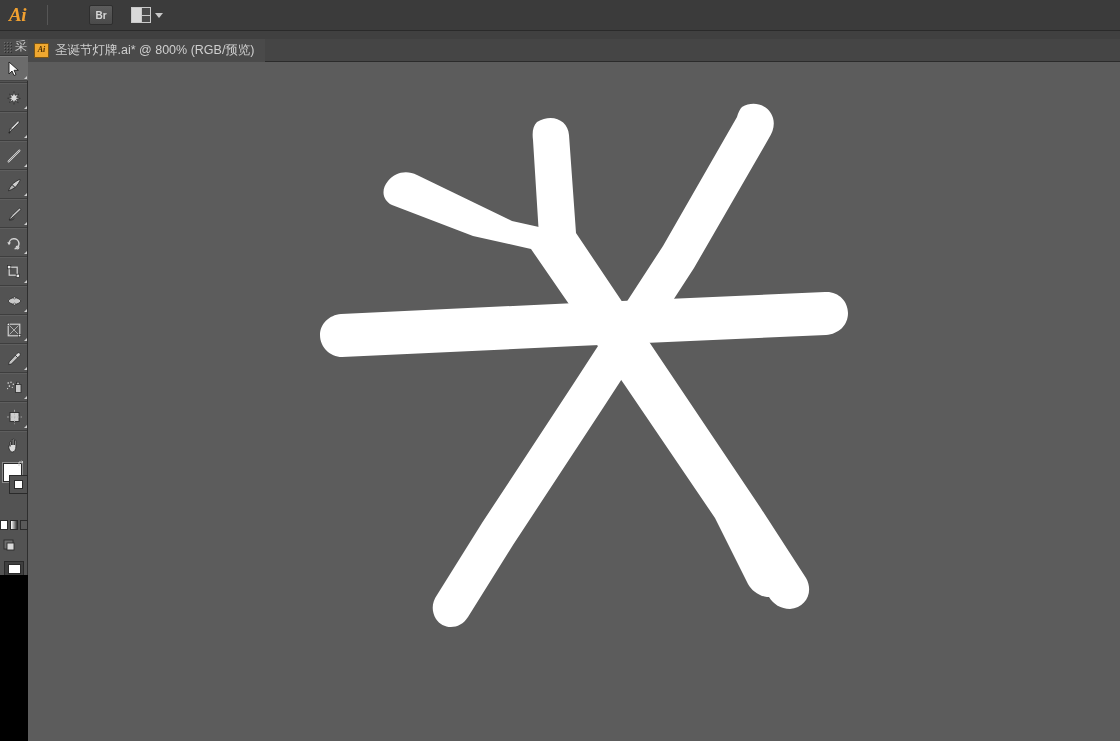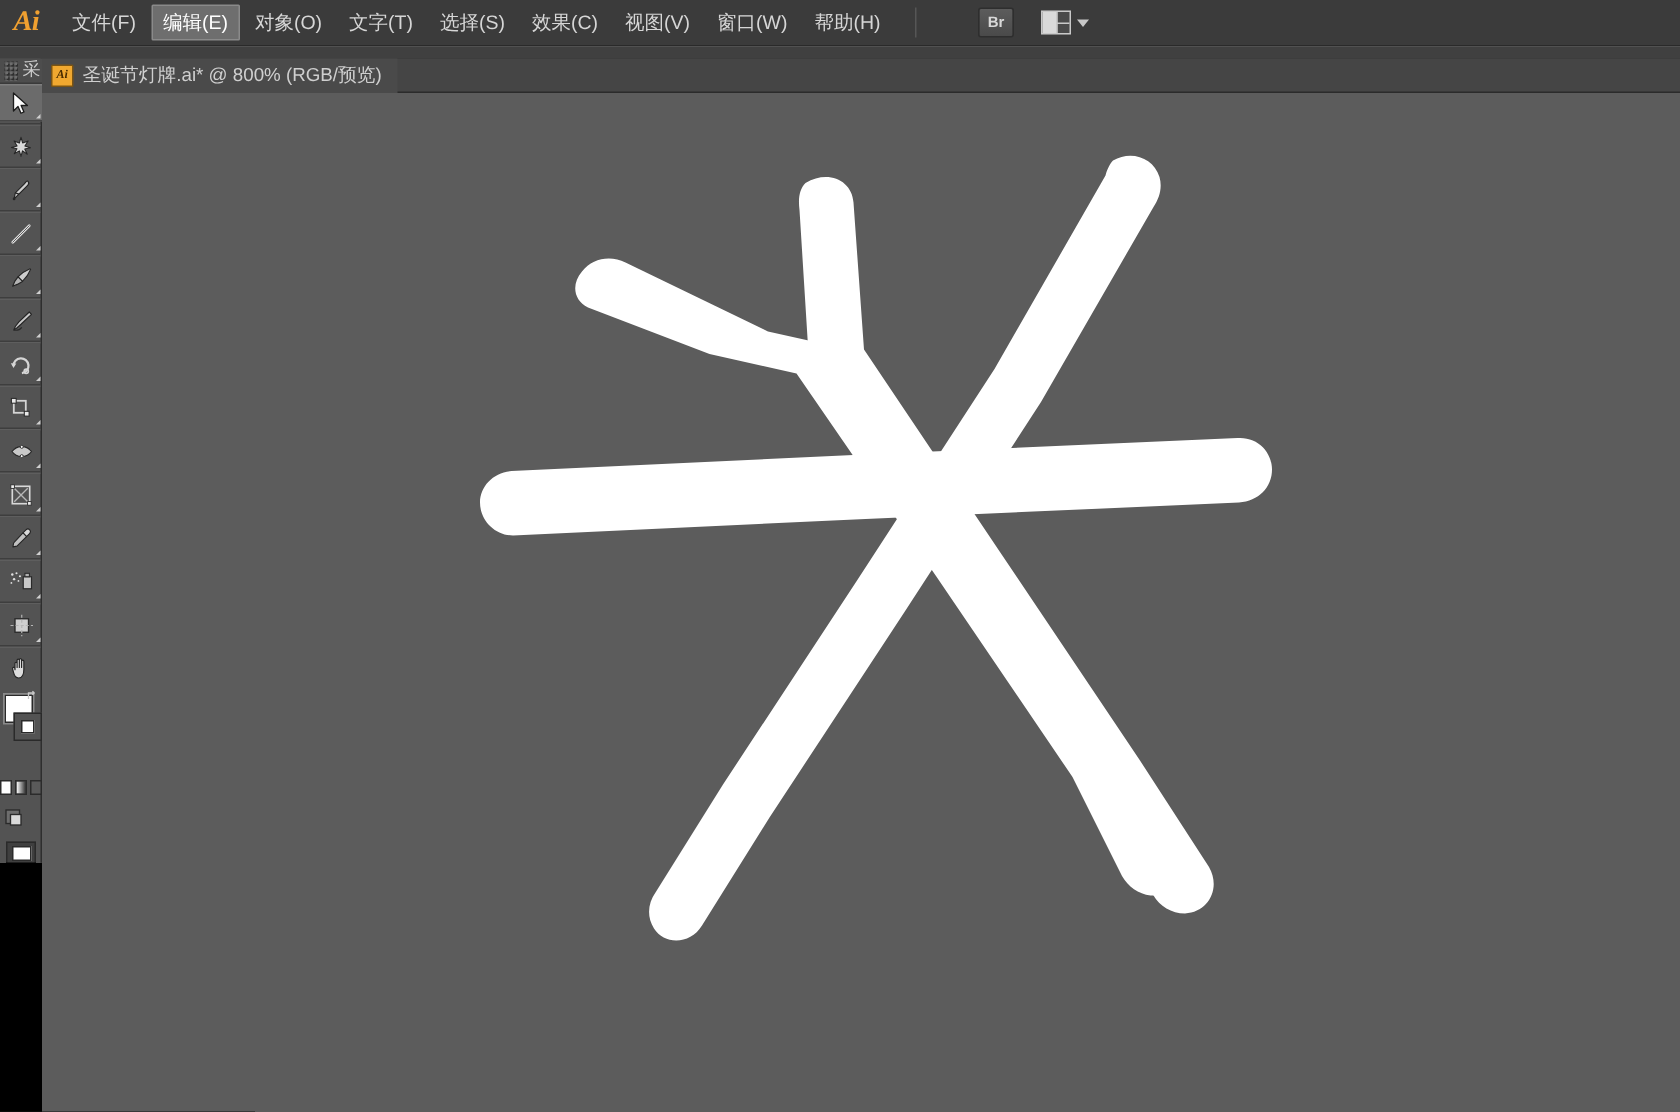--- a/index.html
+++ b/index.html
@@ -11,21 +11,21 @@
     width: 1120px;
     height: 741px;
     overflow: hidden;
     font-family: "Liberation Sans", "DejaVu Sans", sans-serif;
     -webkit-font-smoothing: antialiased;
   }
   #app {
     position: relative;
     width: 1120px;
     height: 705px;
-    background: #ffffff;
+    background: #22c55e;
   }
 
   
   .menubar {
     position: absolute;
     left: 0; top: 0;
     width: 1120px; height: 31px;
     background: #3b3b3b;
     border-bottom: 1px solid #2a2a2a;
     display: flex;
@@ -340,31 +340,20 @@
     background: #000000;
   }
 </style>
 </head>
 <body>
 
 <div id="app">
 
   <div class="menubar">
     <div class="ai-logo">Ai</div>
-    <div class="menu-items">
-      <div class="menu-item">文件(F)</div>
-      <div class="menu-item active">编辑(E)</div>
-      <div class="menu-item">对象(O)</div>
-      <div class="menu-item">文字(T)</div>
-      <div class="menu-item">选择(S)</div>
-      <div class="menu-item">效果(C)</div>
-      <div class="menu-item">视图(V)</div>
-      <div class="menu-item">窗口(W)</div>
-      <div class="menu-item">帮助(H)</div>
-    </div>
     <div class="menubar-sep"></div>
     <div class="br-button">Br</div>
     <div class="arrange-button">
       <span class="arrange-grid"></span>
       <span class="arrange-caret"></span>
     </div>
   </div>
 
   <div class="tabbar"></div>
   <div class="tabstrip">

